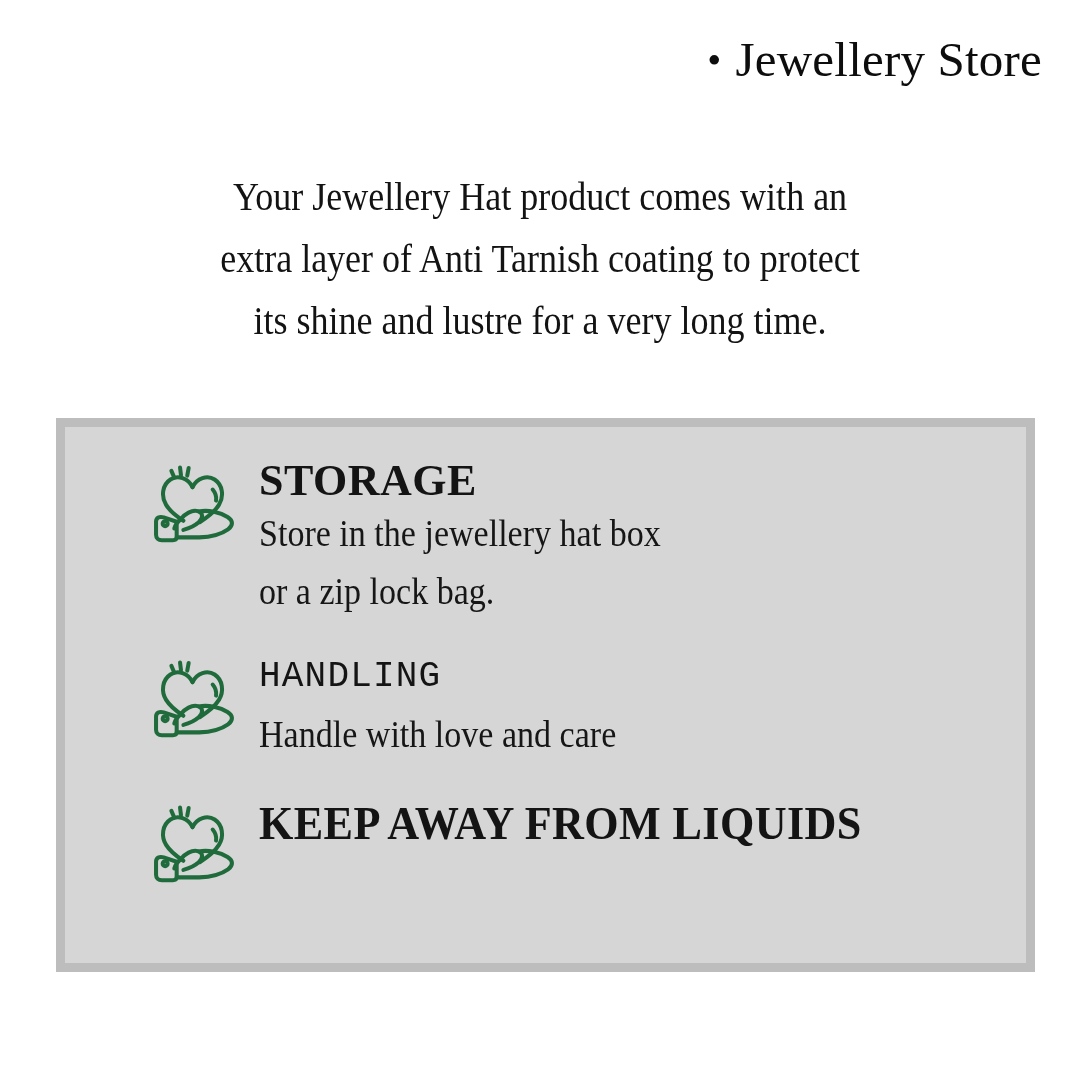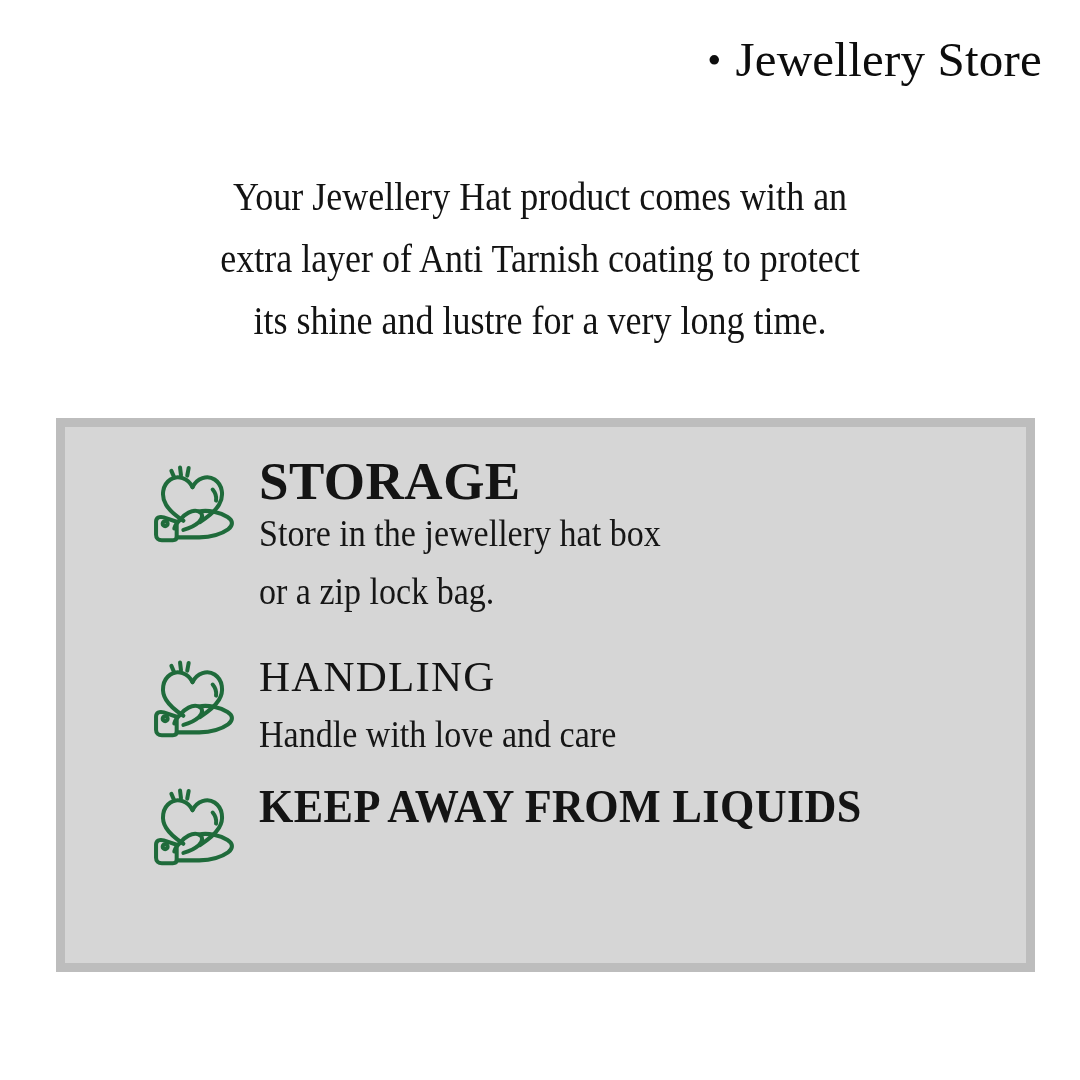--- a/index.html
+++ b/index.html
@@ -72,48 +72,49 @@
     padding: 18px 14px 10px 80px;
   }
 
   .care-row {
     display: flex;
     align-items: flex-start;
     gap: 18px;
   }
   .care-row.row-storage  { margin-top: 8px; }
   .care-row.row-handling { margin-top: 27px; }
-  .care-row.row-liquids  { margin-top: 12px; }
+  .care-row.row-liquids  { margin-top: 29px; }
 
   .care-icon {
     flex: 0 0 auto;
     width: 96px;
     height: 96px;
     margin-top: 2px;
   }
   .care-icon svg { display: block; width: 100%; height: 100%; }
 
   .care-text { flex: 1 1 auto; padding-top: 4px; }
 
   .care-heading {
     font-family: "Liberation Serif", "DejaVu Serif", serif;
     color: #141414;
     white-space: nowrap;
   }
   .heading-storage {
-    font-size: 53px;
+    font-size: 44px;
     font-weight: bold;
     line-height: 48px;
     letter-spacing: 0.5px;
   }
   .heading-handling {
-    font-size: 43px;
+    font-size: 36px;
     font-weight: normal;
     line-height: 50px;
     letter-spacing: 1.2px;
+    font-family: Liberation Mono, monospace;
   }
   .heading-liquids {
     font-size: 46px;
     font-weight: bold;
     line-height: 54px;
     letter-spacing: 0.4px;
     transform: scaleX(0.96);
     transform-origin: left center;
   }
 

